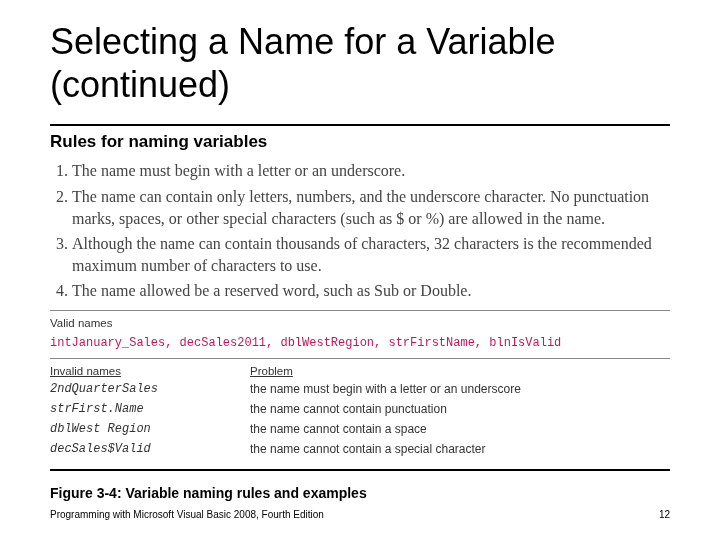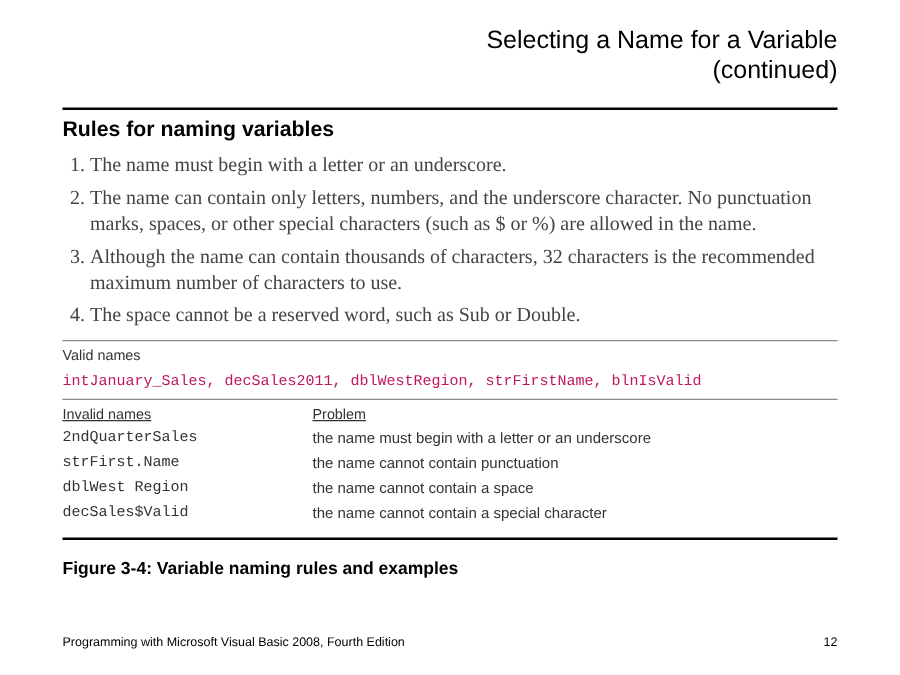--- a/index.html
+++ b/index.html
@@ -10,22 +10,22 @@
     font-family: Arial, Helvetica, sans-serif;
     background: #fff;
     color: #000;
     position: relative;
   }
   .slide {
     padding: 20px 50px 0 50px;
     box-sizing: border-box;
   }
   .title {
-    text-align: right;
-    font-size: 20px;
+    text-align: left;
+    font-size: 36px;
     font-weight: 400;
     line-height: 1.2;
     margin: 0 0 18px 0;
   }
   .figure-box {
     border-top: 2px solid #000;
     border-bottom: 2px solid #000;
     padding: 6px 0 10px 0;
     font-size: 12.5px;
     color: #333;
@@ -81,20 +81,21 @@
   }
   .invalid-table td {
     padding: 3px 0;
     font-size: 12px;
     color: #333;
     vertical-align: top;
   }
   .invalid-table td.name {
     font-family: "Courier New", Courier, monospace;
     width: 200px;
+    font-style: italic;
   }
   .caption {
     text-align: left;
     font-weight: bold;
     font-size: 14px;
     margin: 14px 0 0 0;
   }
   .footer {
     position: absolute;
     bottom: 20px;
@@ -115,21 +116,21 @@
   </h1>
 
   <div class="figure-box">
     <div class="fig-heading">Rules for naming variables</div>
 
     <div class="rules">
       <ol>
         <li>The name must begin with a letter or an underscore.</li>
         <li>The name can contain only letters, numbers, and the underscore character. No punctuation marks, spaces, or other special characters (such as $ or %) are allowed in the name.</li>
         <li>Although the name can contain thousands of characters, 32 characters is the recommended maximum number of characters to use.</li>
-        <li>The space cannot be a reserved word, such as Sub or Double.</li>
+        <li>The name allowed be a reserved word, such as Sub or Double.</li>
       </ol>
     </div>
 
     <hr class="thin-rule">
 
     <div class="sub-heading">Valid names</div>
     <div class="mono valid-list">intJanuary_Sales, decSales2011, dblWestRegion, strFirstName, blnIsValid</div>
 
     <hr class="thin-rule">
 

